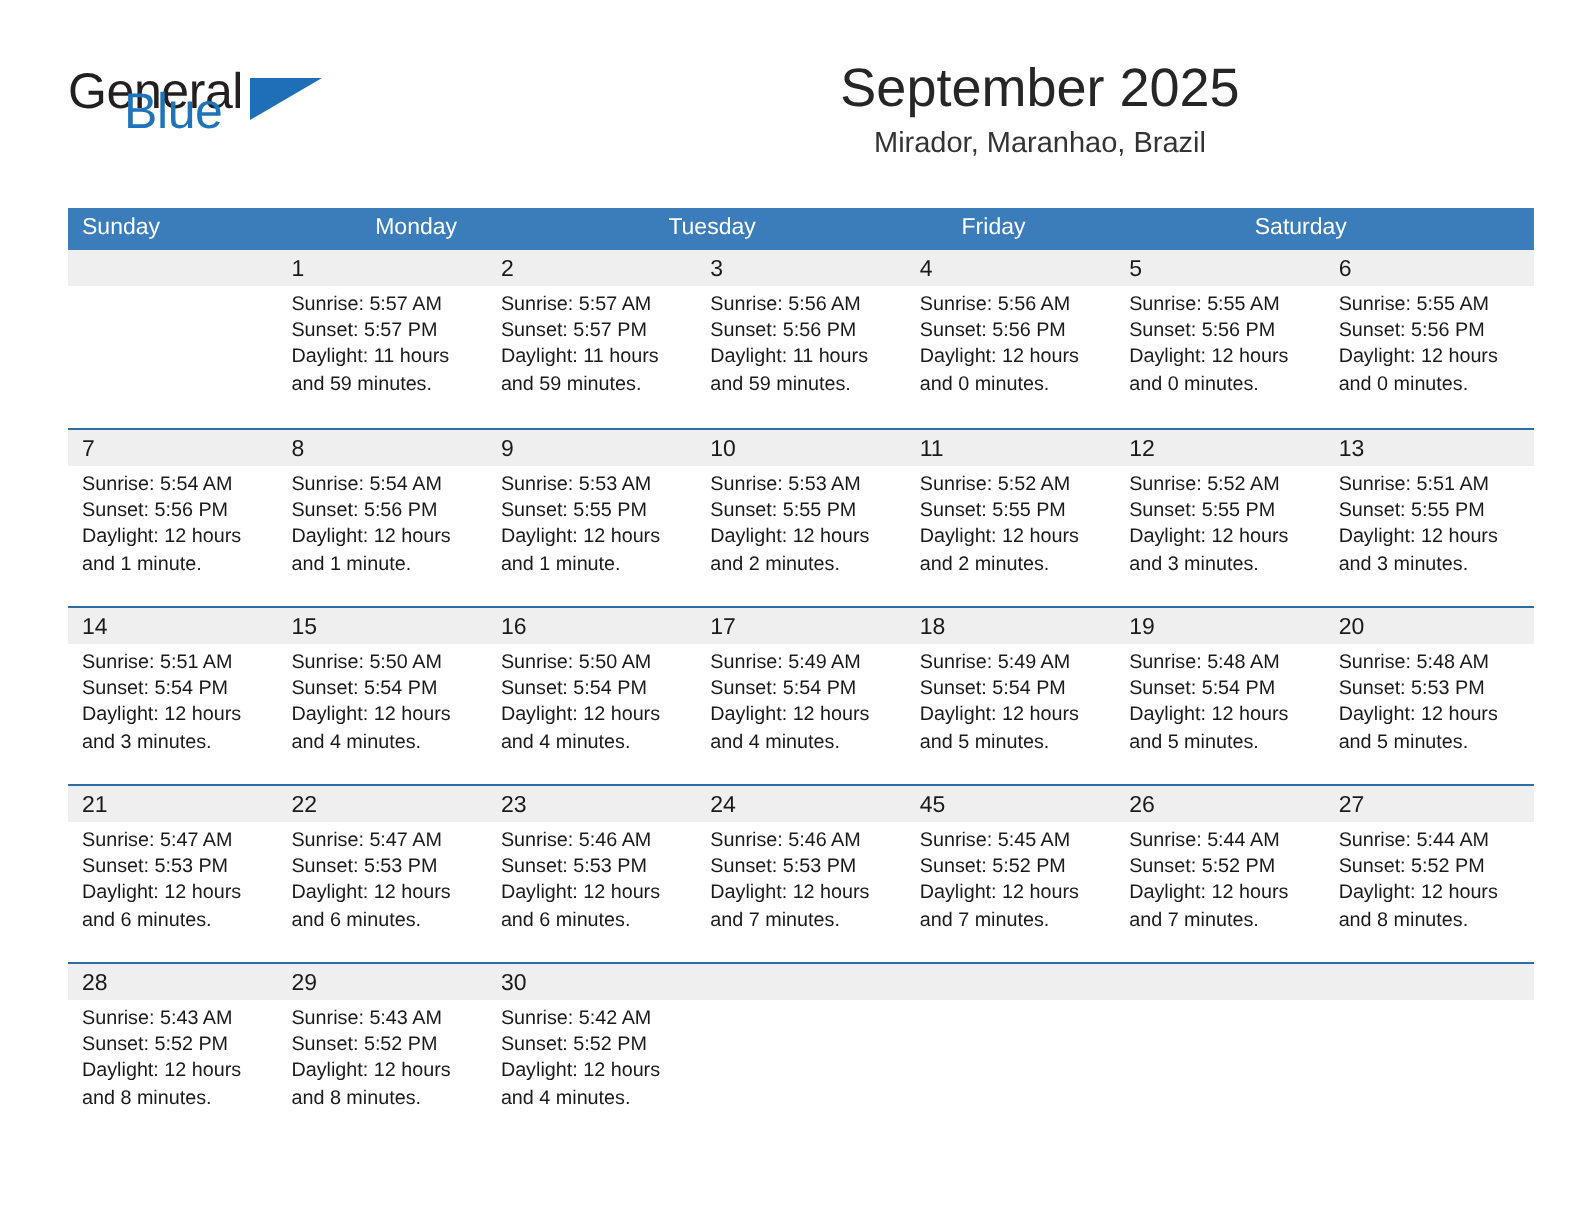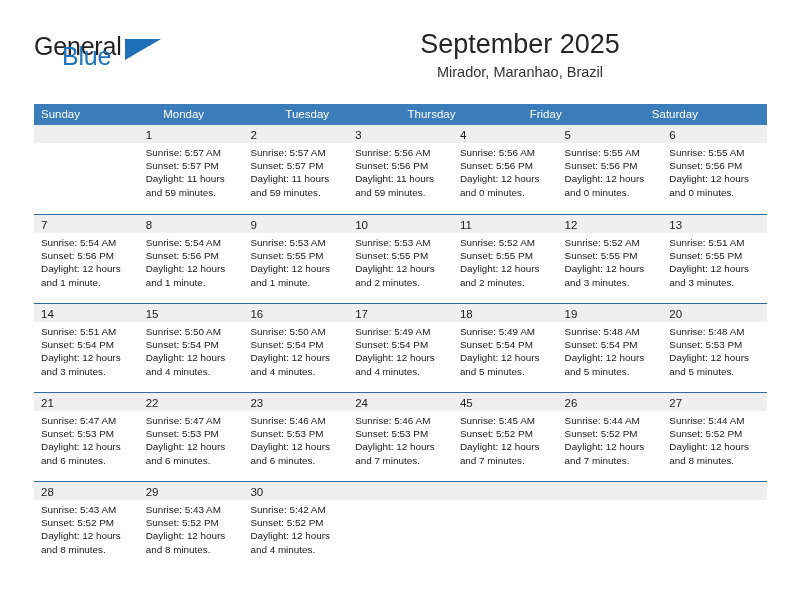--- a/index.html
+++ b/index.html
@@ -164,21 +164,20 @@
       <div class="location">Mirador, Maranhao, Brazil</div>
     </div>
 
   </div>
 
   <div class="calendar">
     <div class="cal-head">
       <div class="dow">Sunday</div>
       <div class="dow">Monday</div>
       <div class="dow">Tuesday</div>
-      <div class="dow">Thursday</div>
       <div class="dow">Friday</div>
       <div class="dow">Saturday</div>
     </div>
     <div id="weeks-container">
         <div class="week">
           <div class="day">
             <div class="day-num-strip"><span class="day-num"></span></div>
             <div class="day-info"></div>
           </div>
           <div class="day">

